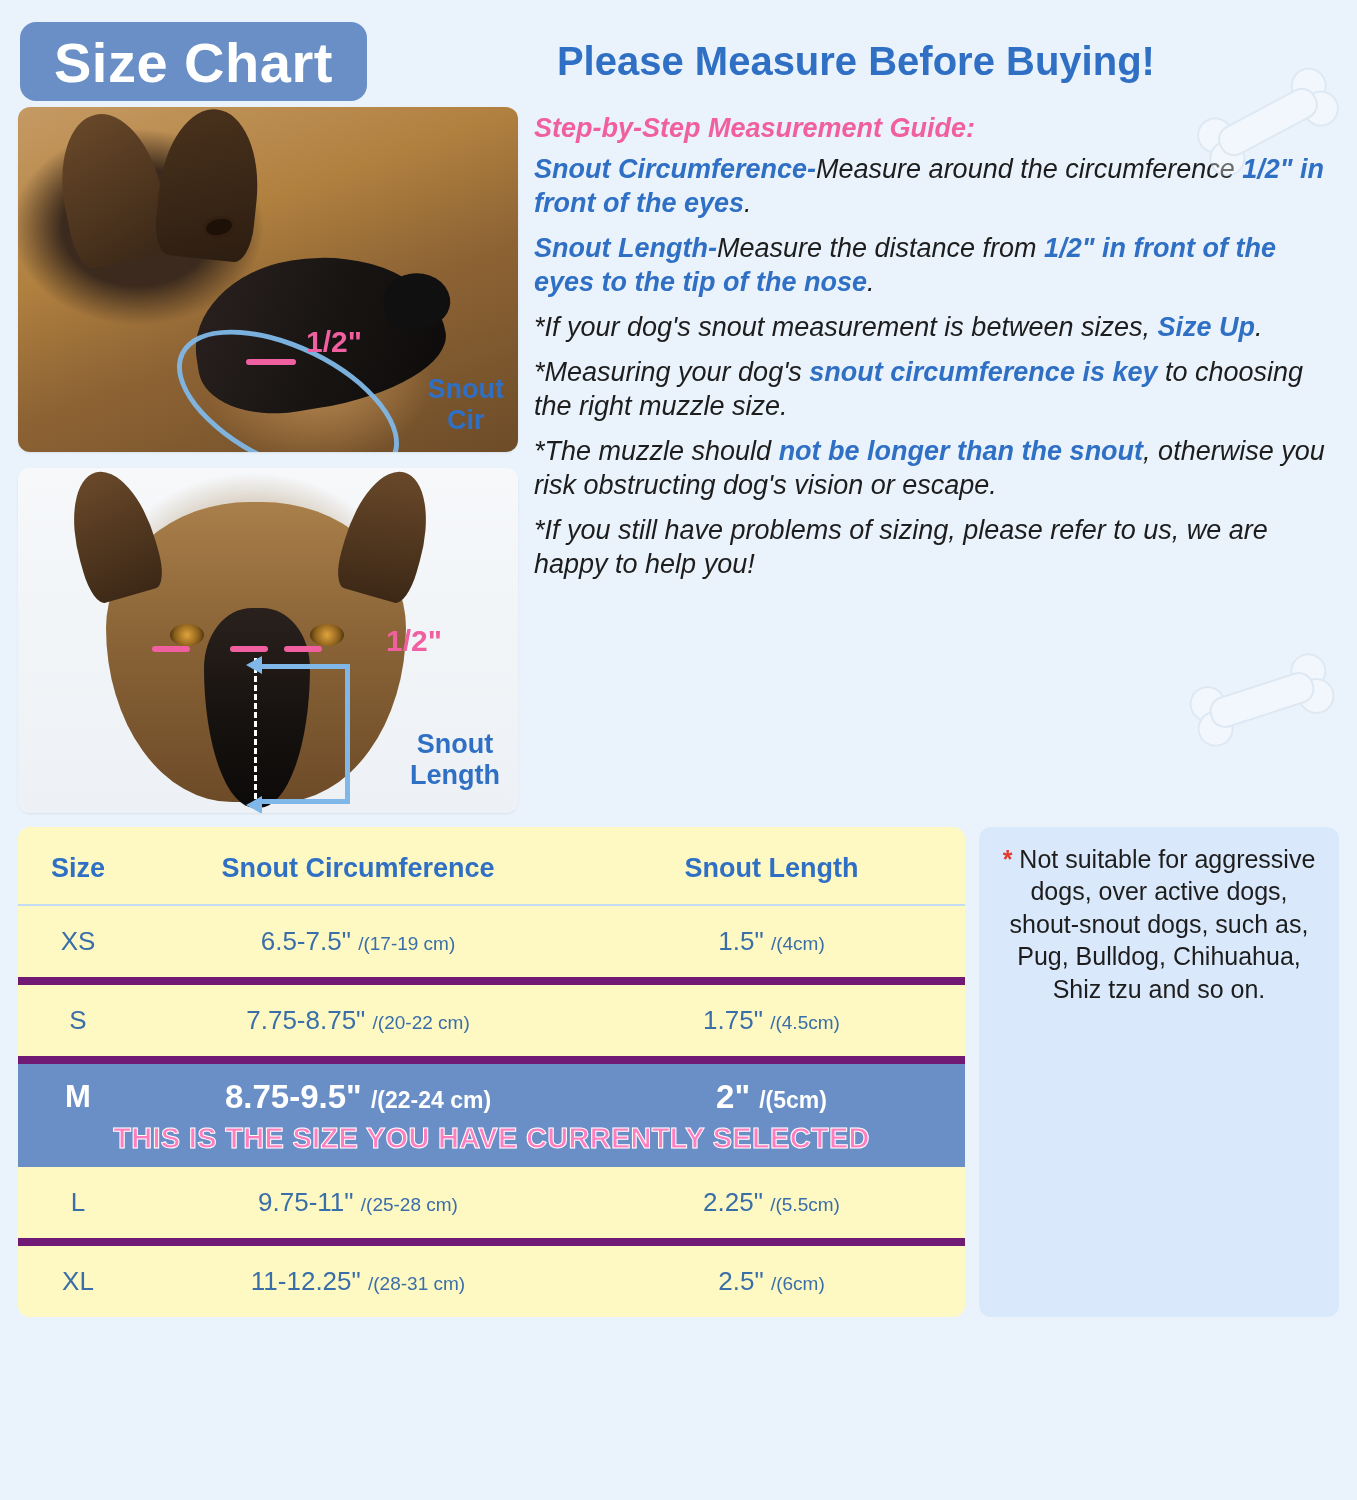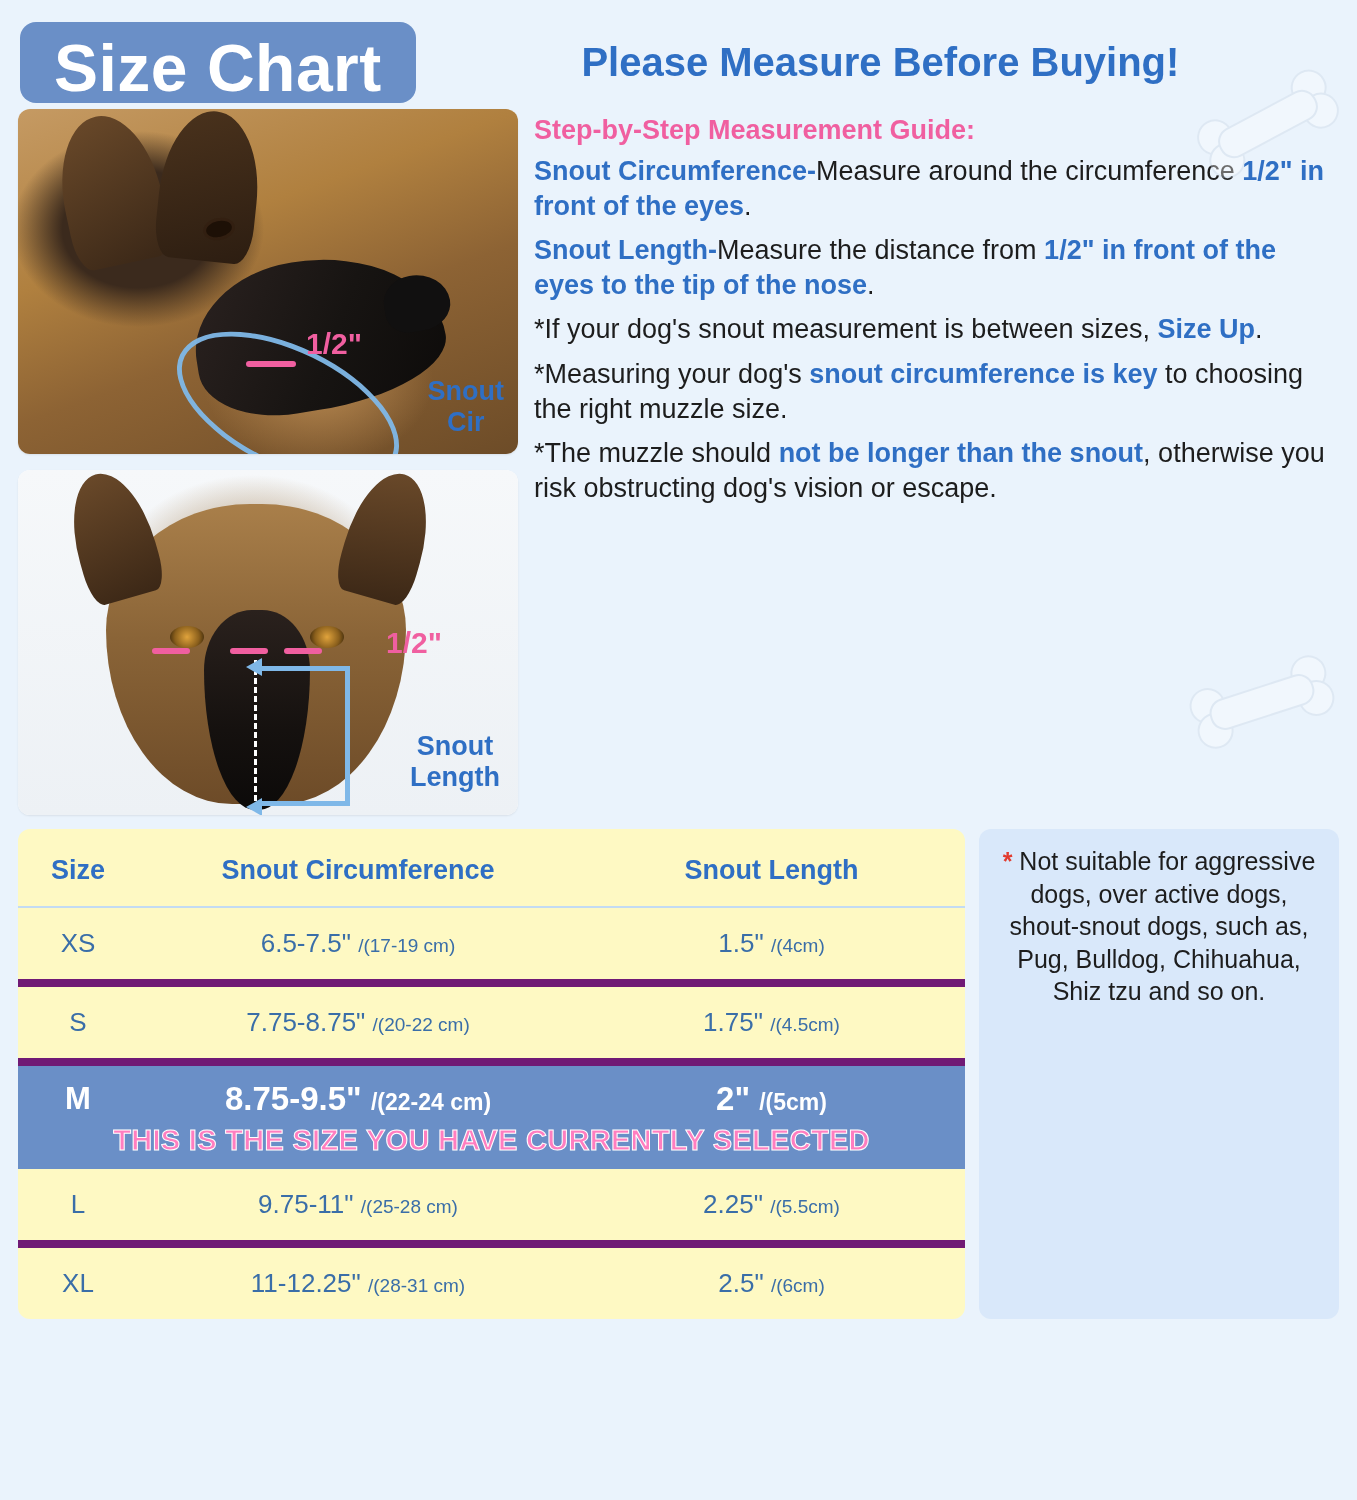--- a/index.html
+++ b/index.html
@@ -18,24 +18,24 @@
 
   
   .header {
     display: flex;
     align-items: center;
     padding: 22px 20px 6px 20px;
   }
   .size-chart-badge {
     background: #6a8fc7;
     color: #ffffff;
-    font-size: 66px;
+    font-size: 56px;
     font-weight: bold;
     border-radius: 16px;
-    padding: 12px 34px 0 34px;
+    padding: 12px 34px 8px 34px;
     letter-spacing: 0.5px;
     line-height: 1.05;
     white-space: nowrap;
   }
   .header-title {
     flex: 1;
     text-align: center;
     color: #2f6fc4;
     font-size: 40px;
     font-weight: bold;
@@ -227,20 +227,21 @@
     font-weight: bold;
     line-height: 1.15;
     text-align: center;
   }
 
   
   .guide {
     flex: 1;
     padding-top: 6px;
     position: relative;
+    font-style: italic;
   }
   .guide h3 {
     margin: 0 0 8px 0;
     color: #f05fa0;
     font-size: 27px;
     font-weight: bold;
   }
   .guide p {
     margin: 0 0 10px 0;
     color: #1d1d1d;
@@ -495,20 +496,21 @@
 
       <p><span class="blue">Snout Length-</span><span>Measure the distance from </span><span class="blue">1/2" in front of the eyes to the tip of the nose</span><span>.</span></p>
 
 
       <p><span>*If your dog's snout measurement is between sizes, </span><span class="blue">Size Up</span><span>.</span></p>
 
       <p><span>*Measuring your dog's </span><span class="blue">snout circumference is key</span><span> to choosing the right muzzle size.</span></p>
 
       <p><span>*The muzzle should </span><span class="blue">not be longer than the snout</span><span>, otherwise you risk obstructing dog's vision or escape.</span></p>
 
+      <p><span>*If you still have problems of sizing, please refer to us, we are happy to help you!</span></p>
 
     </div>
   </div>
 
   <div class="lower">
 
     <div class="table-wrap">
       <table class="sizes">
         <thead>
           <tr>

